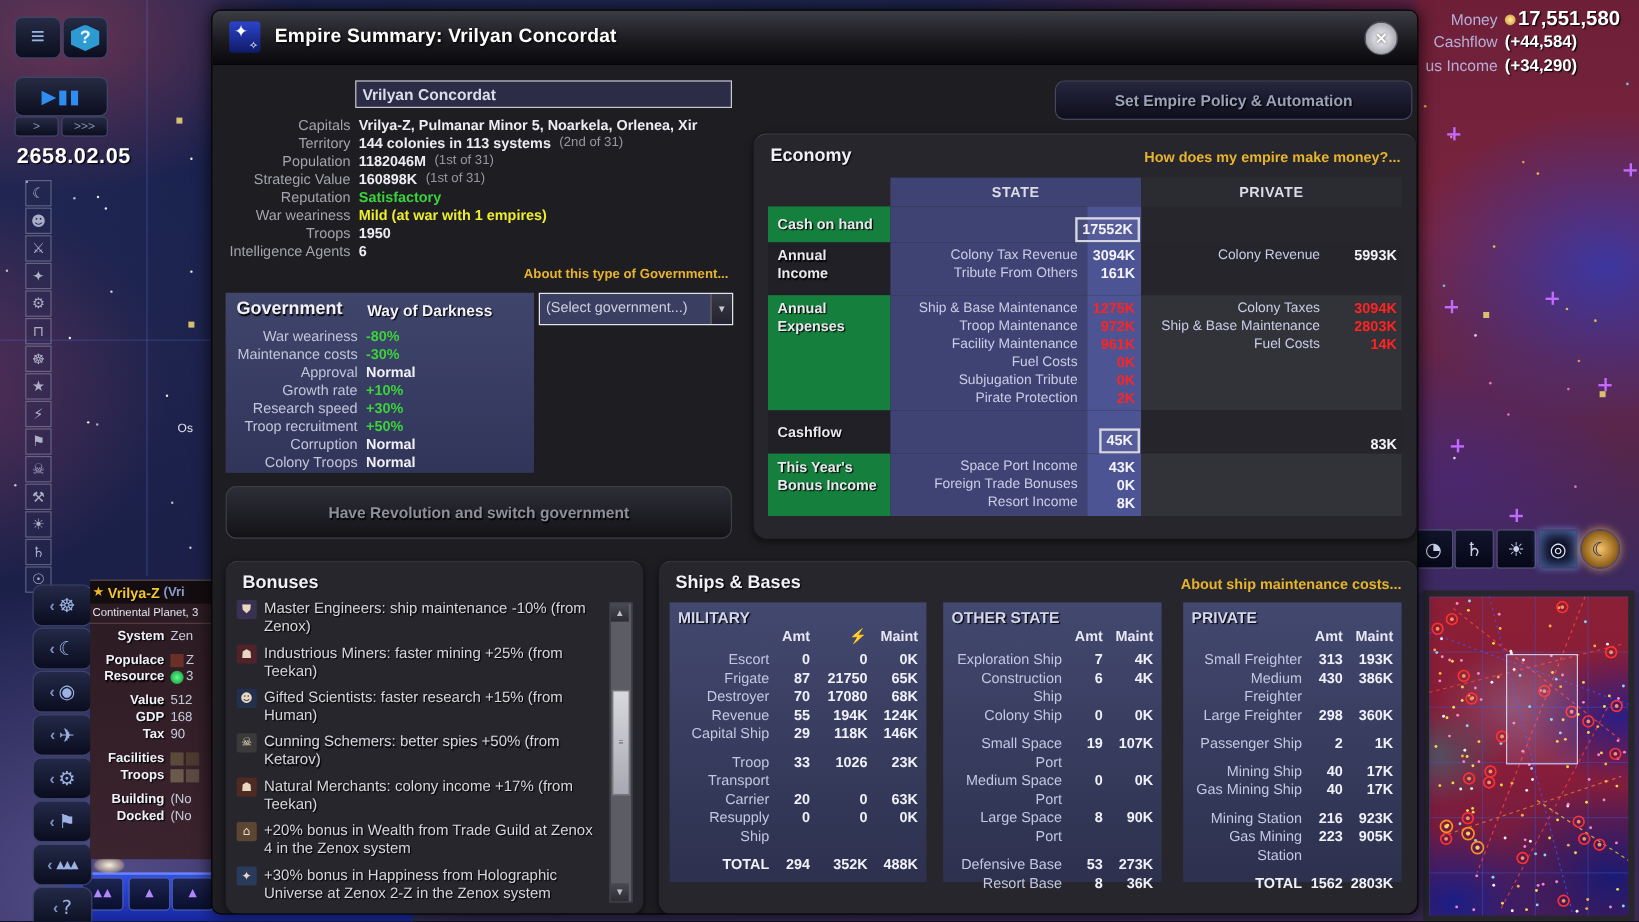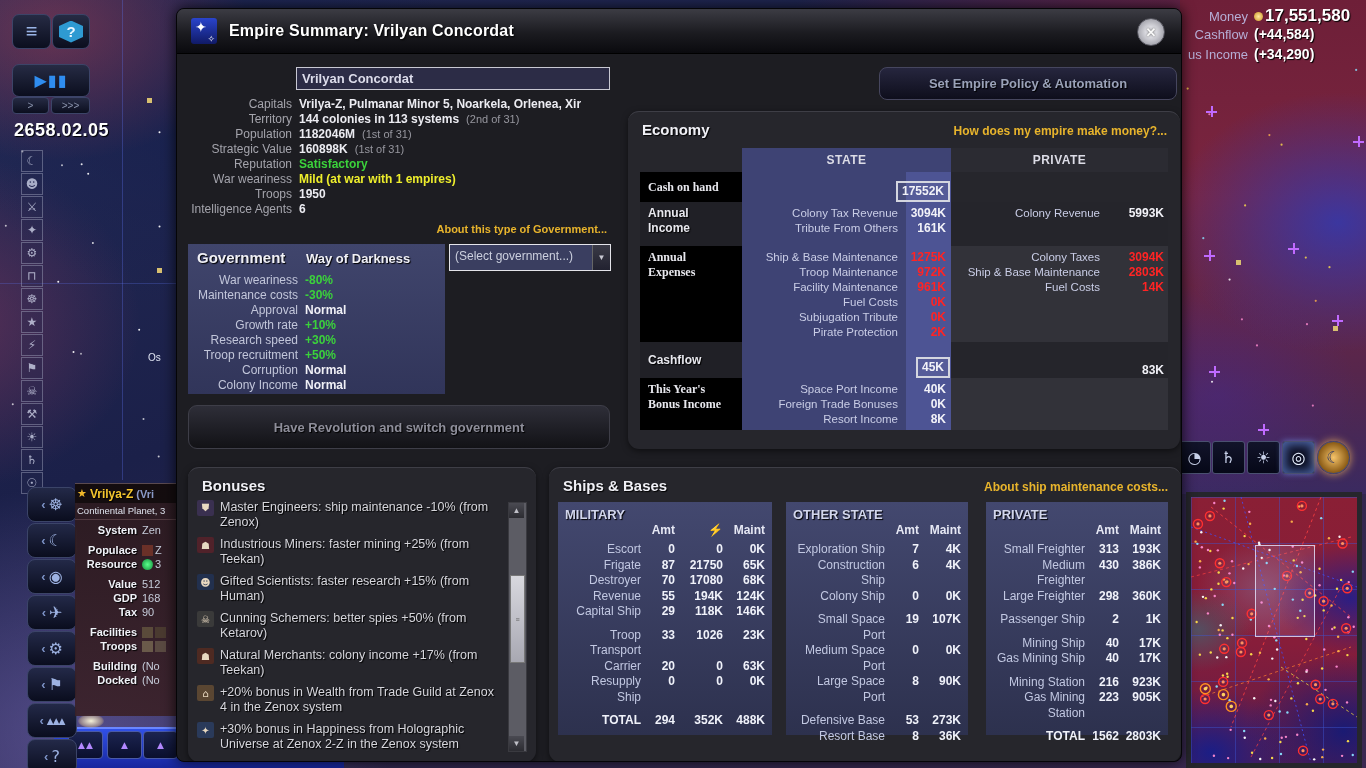--- a/index.html
+++ b/index.html
@@ -187,21 +187,21 @@
   .eco-head .hpriv{display:flex;align-items:center;justify-content:center;font-weight:bold;color:#dcdce6;
                    font-size:12px;letter-spacing:.5px;background:#2b2b32;}
   .c-label{padding:4px 6px 0 8px;font-weight:bold;color:#e8e8ee;line-height:15px;text-shadow:1px 1px 1px #000;}
   .c-ssub{background:#3e4374;text-align:right;padding:4px 8px 0 0;color:#c9cde6;font-size:11.5px;line-height:15px;}
   .c-sval{background:#4d5494;text-align:right;padding:4px 5px 0 0;font-weight:bold;color:#f2f2f8;line-height:15px;}
   .c-priv{padding:4px 4px 0 0;line-height:15px;}
   .p-line{display:flex;}
   .p-line .pl{flex:1;text-align:right;color:#c9cde6;font-size:11.5px;padding-right:8px;}
   .p-line .pv{width:56px;text-align:right;font-weight:bold;color:#f2f2f8;}
   .red{color:#ff2424 !important;}
-  .alt-a .c-label{background:#000000;font-family:Liberation Serif, serif;}
+  .alt-a .c-label{background:#15803d;}
   .alt-a .c-priv{background:#323239;}
   .alt-b .c-label{background:#202026;}
   .alt-b .c-priv{background:#25252b;}
   .sel-box{display:inline-block;border:2px solid #d4d6e0;padding:1px 4px;margin-right:-4px;background:rgba(255,255,255,.05);}
   .h30{height:30px;} .h44{height:44px;} .h96{height:96px;} .h36{height:36px;} .h52{height:52px;}
   .vcenter{display:flex;align-items:flex-end;justify-content:flex-end;padding-top:0 !important;}
   .vcenterl{display:flex;align-items:center;padding-top:0 !important;}
 
   
   .bon-panel{left:11px;top:458px;width:348px;height:294px;}
@@ -777,21 +777,21 @@
           </div>
         <div class="gov-row">
             <span class="lb">Troop recruitment</span>
             <span class="vl green">+50%</span>
           </div>
         <div class="gov-row">
             <span class="lb">Corruption</span>
             <span class="vl">Normal</span>
           </div>
         <div class="gov-row">
-            <span class="lb">Colony Income</span>
+            <span class="lb">Colony Troops</span>
             <span class="vl">Normal</span>
           </div>
       </div>
     </div>
 
     <div class="gov-select">
       <span class="txt">(Select government...)</span>
       <span class="arrow">▼</span>
     </div>
 
@@ -887,21 +887,21 @@
           <div class="c-label">
               <div>This Year's</div>
               <div>Bonus Income</div>
             </div>
           <div class="c-ssub">
             <div>Space Port Income</div>
             <div>Foreign Trade Bonuses</div>
             <div>Resort Income</div>
           </div>
           <div class="c-sval">
-            <div>40K</div>
+            <div>43K</div>
             <div>0K</div>
             <div>8K</div>
           </div>
           <div class="c-priv"></div>
         </div>
       </div>
     </div>
 
     <div class="panel bon-panel">
       <div class="panel-title">Bonuses</div>

